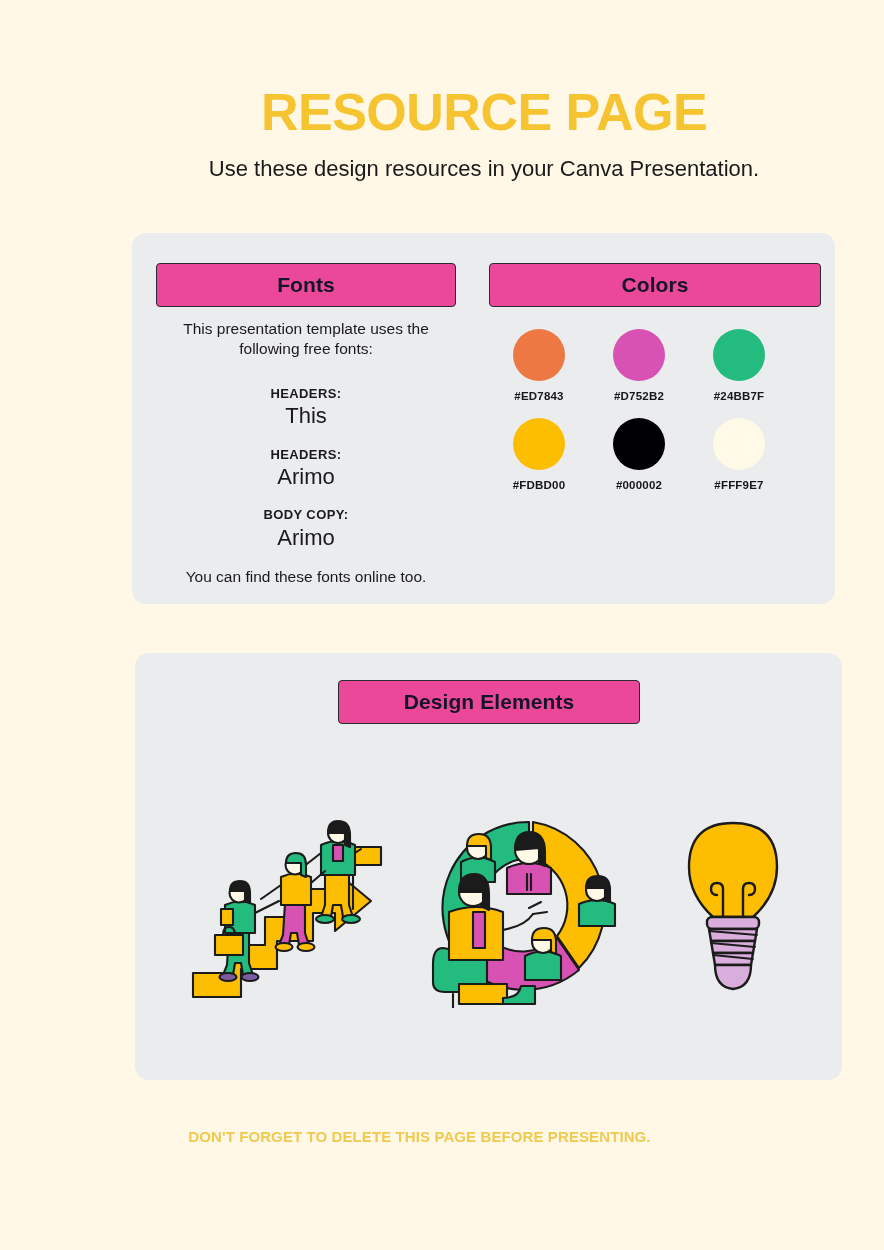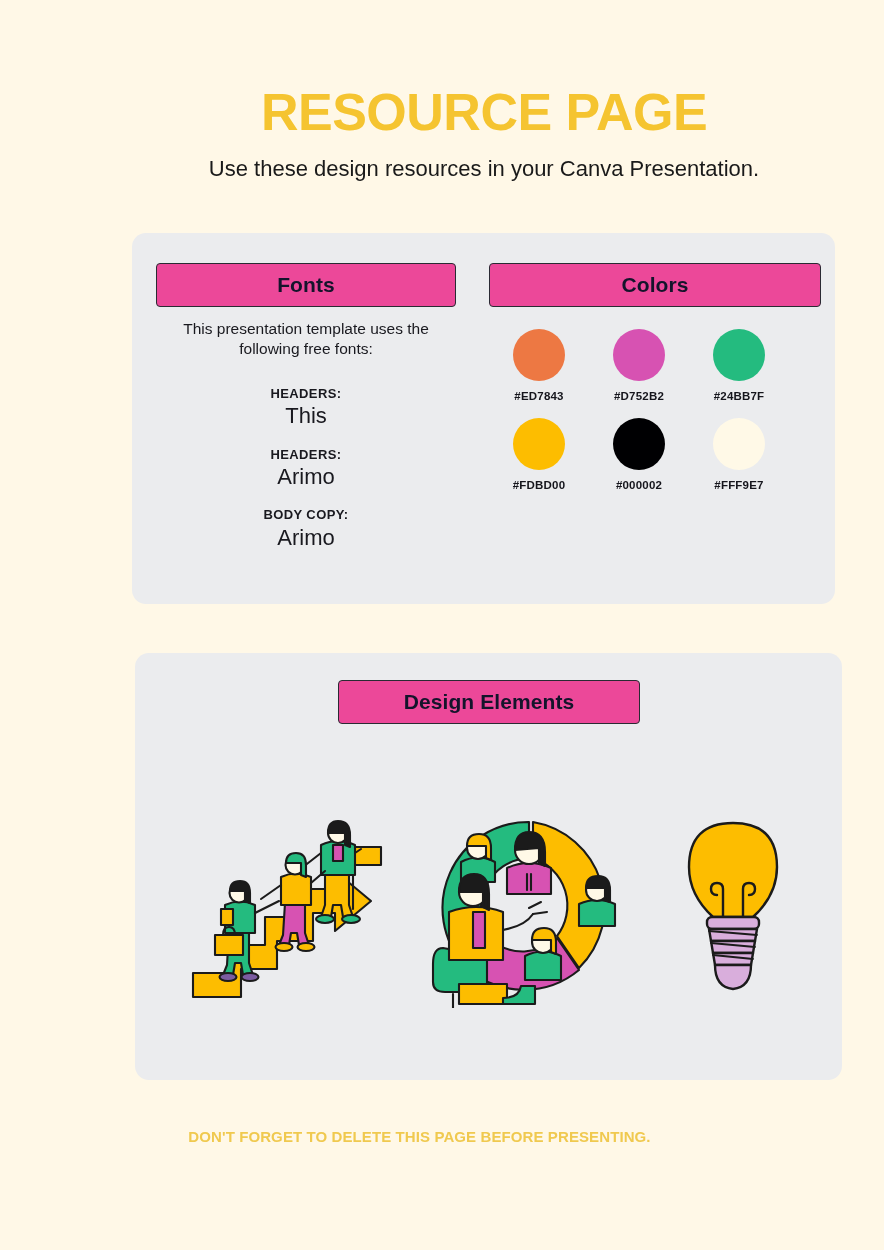--- a/index.html
+++ b/index.html
@@ -208,20 +208,21 @@
       <div class="font-block">
         <div class="font-label">HEADERS:</div>
         <div class="font-sample">Arimo</div>
       </div>
 
       <div class="font-block">
         <div class="font-label">BODY COPY:</div>
         <div class="font-sample">Arimo</div>
       </div>
 
+      <div class="fonts-outro">You can find these fonts online too.</div>
     </div>
 
     <div class="pill" id="pill-colors">Colors</div>
 
     <div class="colors-grid">
       <div class="swatch-cell">
         <div class="swatch-dot" style="background: rgb(237, 120, 67);"></div>
         <div class="swatch-hex">#ED7843</div>
       </div>
       <div class="swatch-cell">

